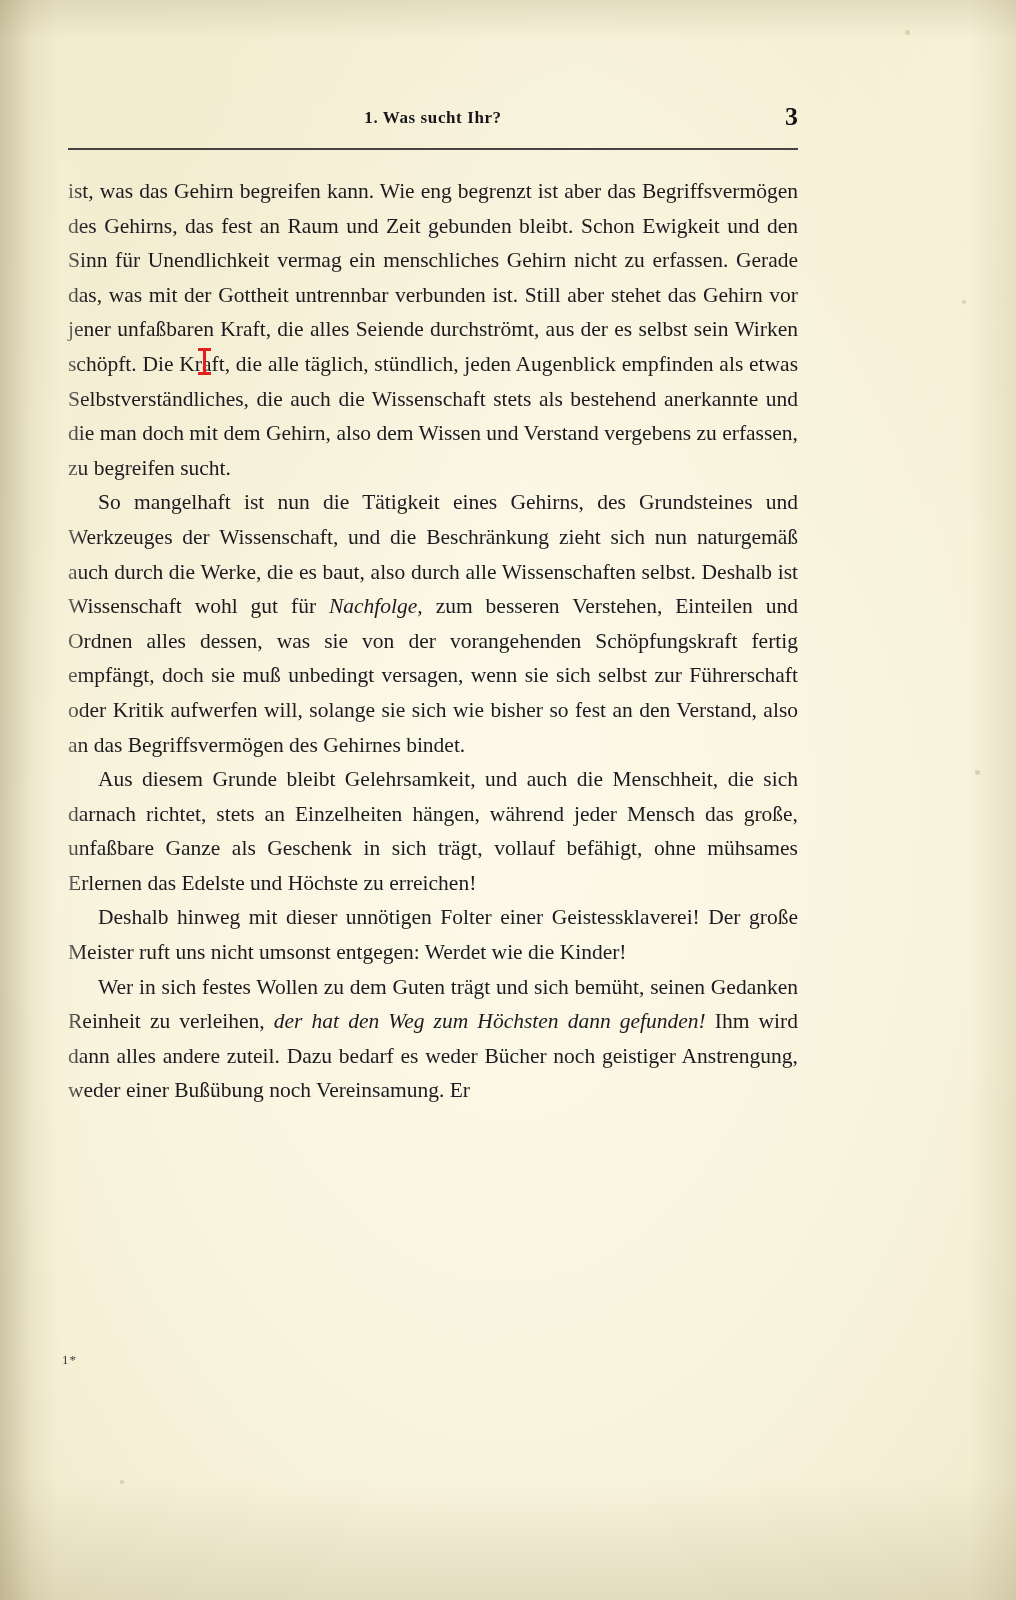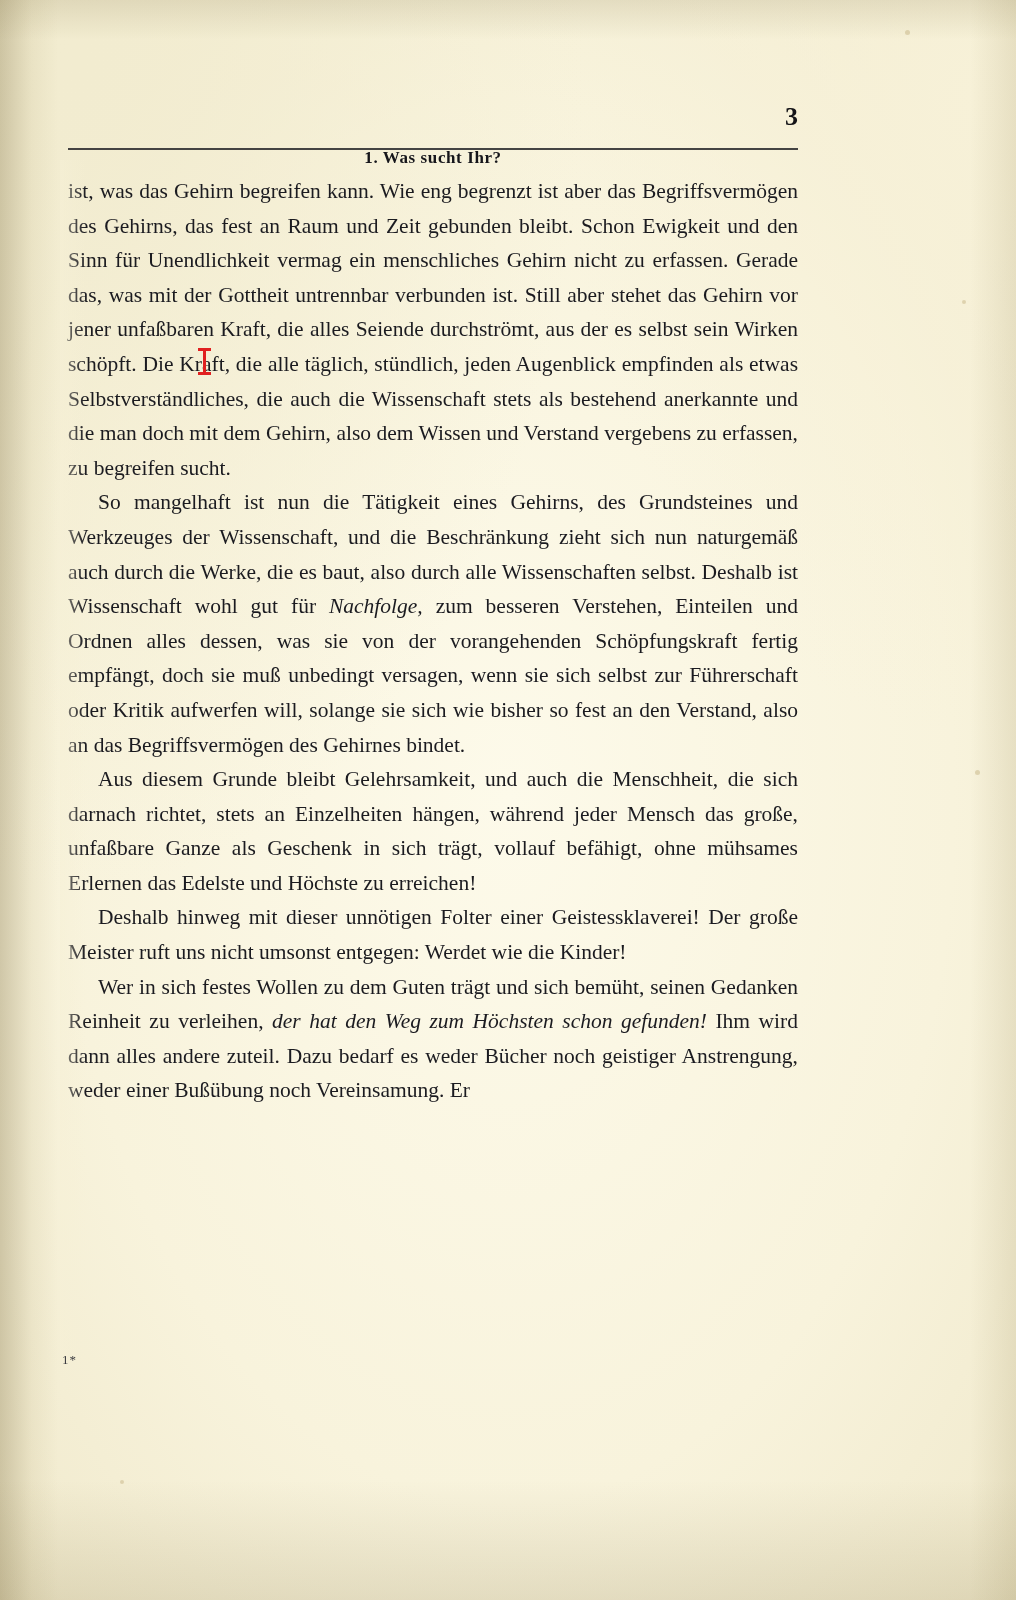--- a/index.html
+++ b/index.html
@@ -71,21 +71,20 @@
   .running-head .rh-title {
     position: absolute;
     left: 50%;
     transform: translateX(-50%);
     top: 0;
     font-size: 17px;
     font-weight: bold;
     letter-spacing: .6px;
     white-space: nowrap;
     color: #15151a;
-    margin-top: 40px;
   }
   .running-head .rh-page {
     position: absolute;
     right: 0;
     top: -6px;
     font-size: 26px;
     font-weight: bold;
     color: #141418;
   }
   .rule {
@@ -175,21 +174,21 @@
       <div class="rh-title">1. Was sucht Ihr?</div>
       <div class="rh-page">3</div>
     </div>
     <div class="rule"></div>
 
     <div class="body-text" id="body-text">
         <p><span>ist, was das Gehirn begreifen kann. Wie eng begrenzt ist aber das Begriffsvermögen des Gehirns, das fest an Raum und Zeit gebunden bleibt. Schon Ewigkeit und den Sinn für Unendlichkeit vermag ein menschliches Gehirn nicht zu erfassen. Gerade das, was mit der Gottheit untrennbar verbunden ist. Still aber stehet das Gehirn vor jener unfaßbaren Kraft, die alles Seiende durchströmt, aus der es selbst sein Wirken schöpft. Die Kraft, die alle täglich, stündlich, jeden Augenblick empfinden als etwas Selbstverständliches, die auch die Wissenschaft stets als bestehend anerkannte und die man doch mit dem Gehirn, also dem Wissen und Verstand vergebens zu erfassen, zu begreifen sucht.</span></p>
         <p class="indent"><span>So mangelhaft ist nun die Tätigkeit eines Gehirns, des Grundsteines und Werkzeuges der Wissenschaft, und die Beschränkung zieht sich nun naturgemäß auch durch die Werke, die es baut, also durch alle Wissenschaften selbst. Deshalb ist Wissenschaft wohl gut für </span><i>Nachfolge,</i><span> zum besseren Verstehen, Einteilen und Ordnen alles dessen, was sie von der vorangehenden Schöpfungskraft fertig empfängt, doch sie muß unbedingt versagen, wenn sie sich selbst zur Führerschaft oder Kritik aufwerfen will, solange sie sich wie bisher so fest an den Verstand, also an das Begriffsvermögen des Gehirnes bindet.</span></p>
         <p class="indent"><span>Aus diesem Grunde bleibt Gelehrsamkeit, und auch die Menschheit, die sich darnach richtet, stets an Einzelheiten hängen, während jeder Mensch das große, unfaßbare Ganze als Geschenk in sich trägt, vollauf befähigt, ohne mühsames Erlernen das Edelste und Höchste zu erreichen!</span></p>
         <p class="indent"><span>Deshalb hinweg mit dieser unnötigen Folter einer Geistessklaverei! Der große Meister ruft uns nicht umsonst entgegen: Werdet wie die Kinder!</span></p>
-        <p class="indent"><span>Wer in sich festes Wollen zu dem Guten trägt und sich bemüht, seinen Gedanken Reinheit zu verleihen, </span><i>der hat den Weg zum Höchsten schon gefunden!</i><span> Ihm wird dann alles andere zuteil. Dazu bedarf es weder Bücher noch geistiger Anstrengung, weder einer Bußübung noch Vereinsamung. Er</span></p>
+        <p class="indent"><span>Wer in sich festes Wollen zu dem Guten trägt und sich bemüht, seinen Gedanken Reinheit zu verleihen, </span><i>der hat den Weg zum Höchsten dann gefunden!</i><span> Ihm wird dann alles andere zuteil. Dazu bedarf es weder Bücher noch geistiger Anstrengung, weder einer Bußübung noch Vereinsamung. Er</span></p>
       </div>
 
   </div>
 
   <div class="fade-left"></div>
 
   <div class="caret"></div>
 
   <div class="signature-mark">1*</div>
 

